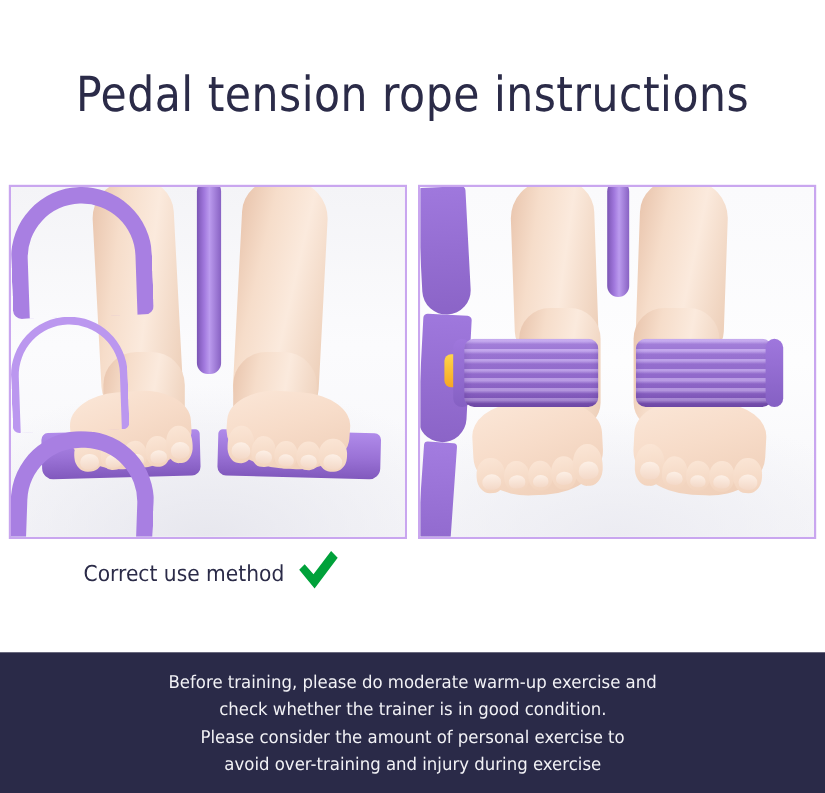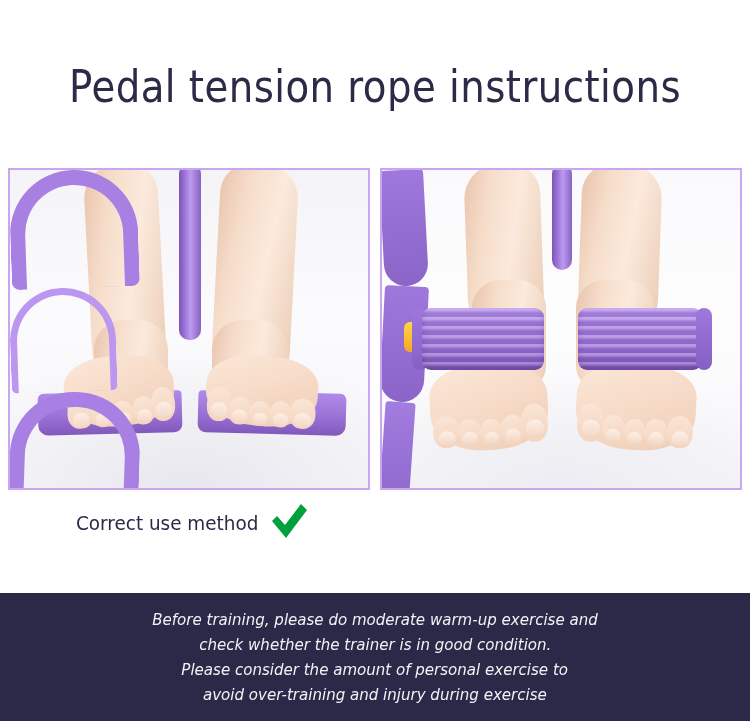--- a/index.html
+++ b/index.html
@@ -157,20 +157,21 @@
   .r-foot-b { left: 194px; top: 196px; width: 120px; height: 84px; border-radius: 36% 34% 44% 46%; transform: rotate(3deg); }
 
   
   .captions {
     position: absolute;
     top: 498px;
     left: 8px;
     width: 734px;
     height: 50px;
     display: flex;
+    flex-direction: column;
   }
   .caption-cell {
     width: 362px;
     display: flex;
     align-items: center;
     justify-content: center;
     gap: 2px;
   }
   .caption-text {
     font-size: 20px;
@@ -195,21 +196,20 @@
     position: absolute;
     left: 0;
     top: 593px;
     width: 750px;
     height: 128px;
     background: #2a2a48;
     display: flex;
     flex-direction: column;
     align-items: center;
     justify-content: center;
-    font-style: italic;
   }
   .footer-line {
     color: #f2f2f6;
     font-size: 16px;
     line-height: 25px;
     text-align: center;
     font-family: "DejaVu Sans", sans-serif;
     transform: scaleX(0.94);
     white-space: nowrap;
   }

